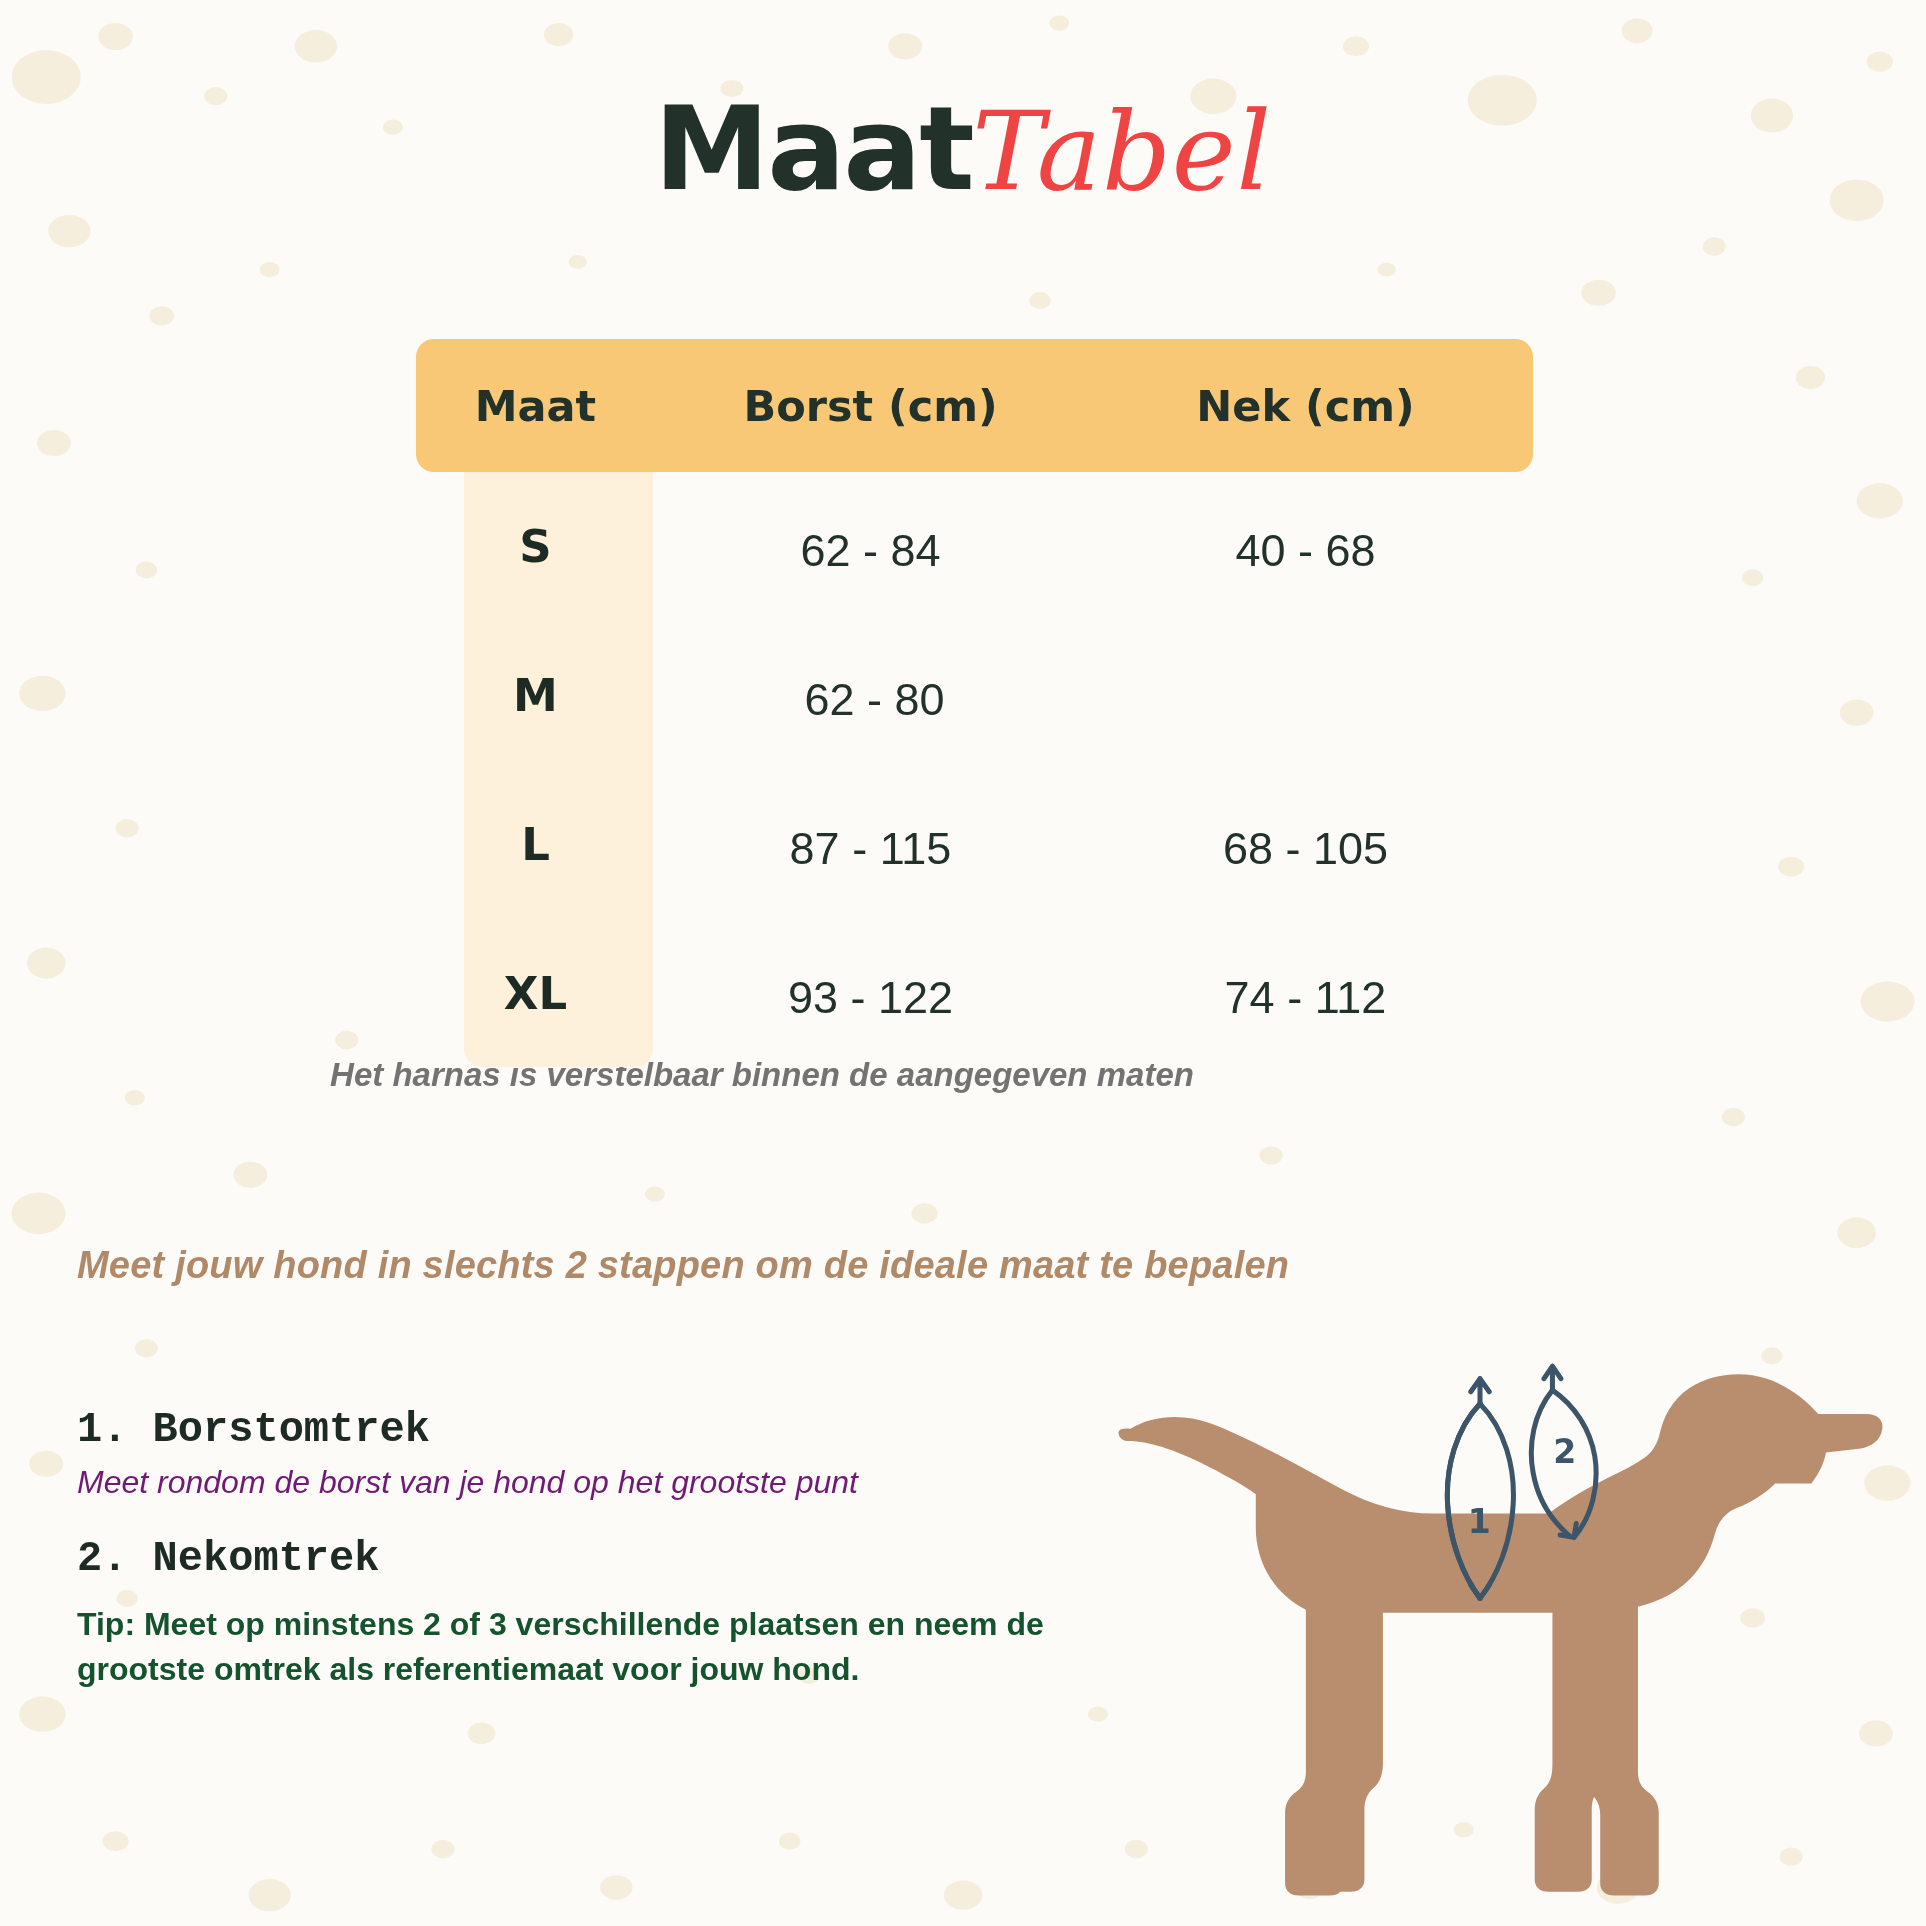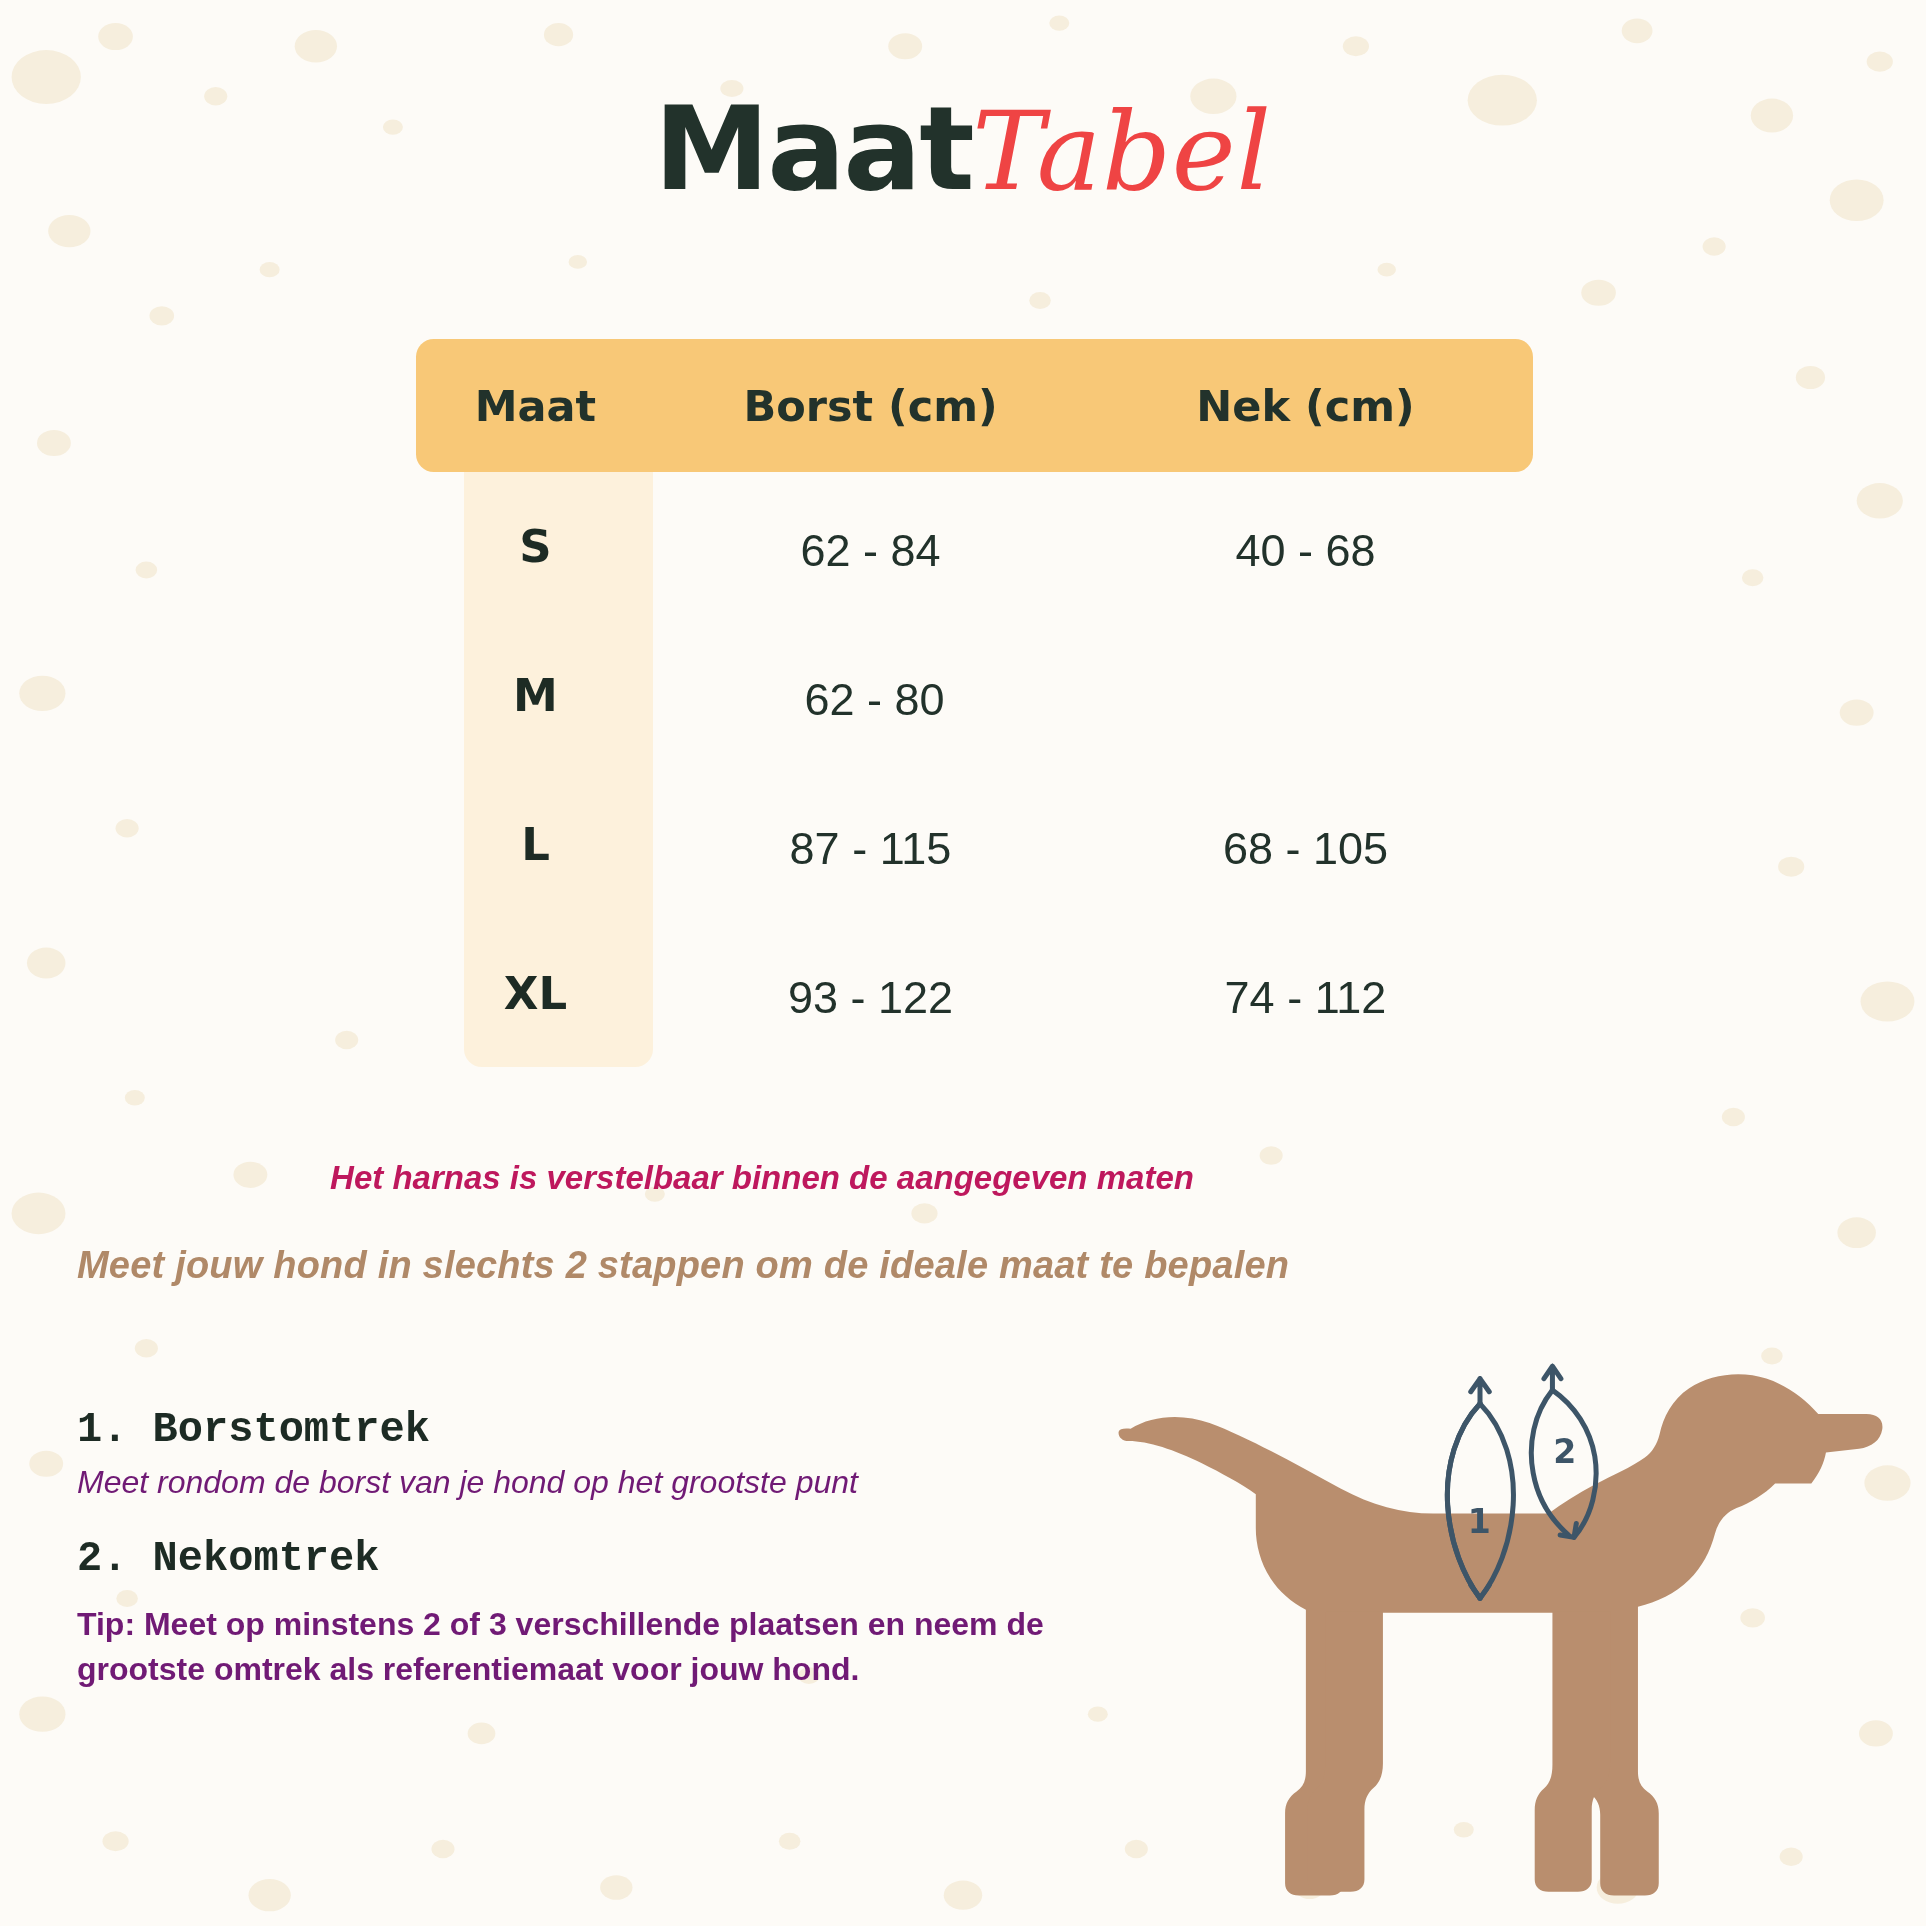--- a/index.html
+++ b/index.html
@@ -117,29 +117,29 @@
   .td-val {
     font-family: "Liberation Sans", sans-serif;
     font-weight: 400;
     font-size: 45px;
     color: #22322b;
     margin-top: 8px;
   }
 
   .table-note {
     position: absolute;
-    top: 1159px;
+    top: 1056px;
     left: 0;
     width: 1524px;
     text-align: center;
     font-family: "Liberation Sans", sans-serif;
     font-style: italic;
     font-weight: 700;
     font-size: 33px;
-    color: #be185d;
+    color: #737373;
   }
 
   
   .steps-intro {
     position: absolute;
     top: 1244px;
     left: 77px;
     width: 1425px;
     font-family: "Liberation Sans", sans-serif;
     font-style: italic;
@@ -172,21 +172,21 @@
     font-size: 32px;
     color: #701a75;
     margin-bottom: 34px;
   }
 
   .tip {
     font-family: "Liberation Sans", sans-serif;
     font-weight: 700;
     font-size: 32px;
     line-height: 1.42;
-    color: #701a75;
+    color: #14532d;
     width: 1009px;
     margin-top: 19px;
   }
 
   
   .dog-wrap {
     position: absolute;
     right: 23px;
     bottom: 7.7px;
     width: 809px;

